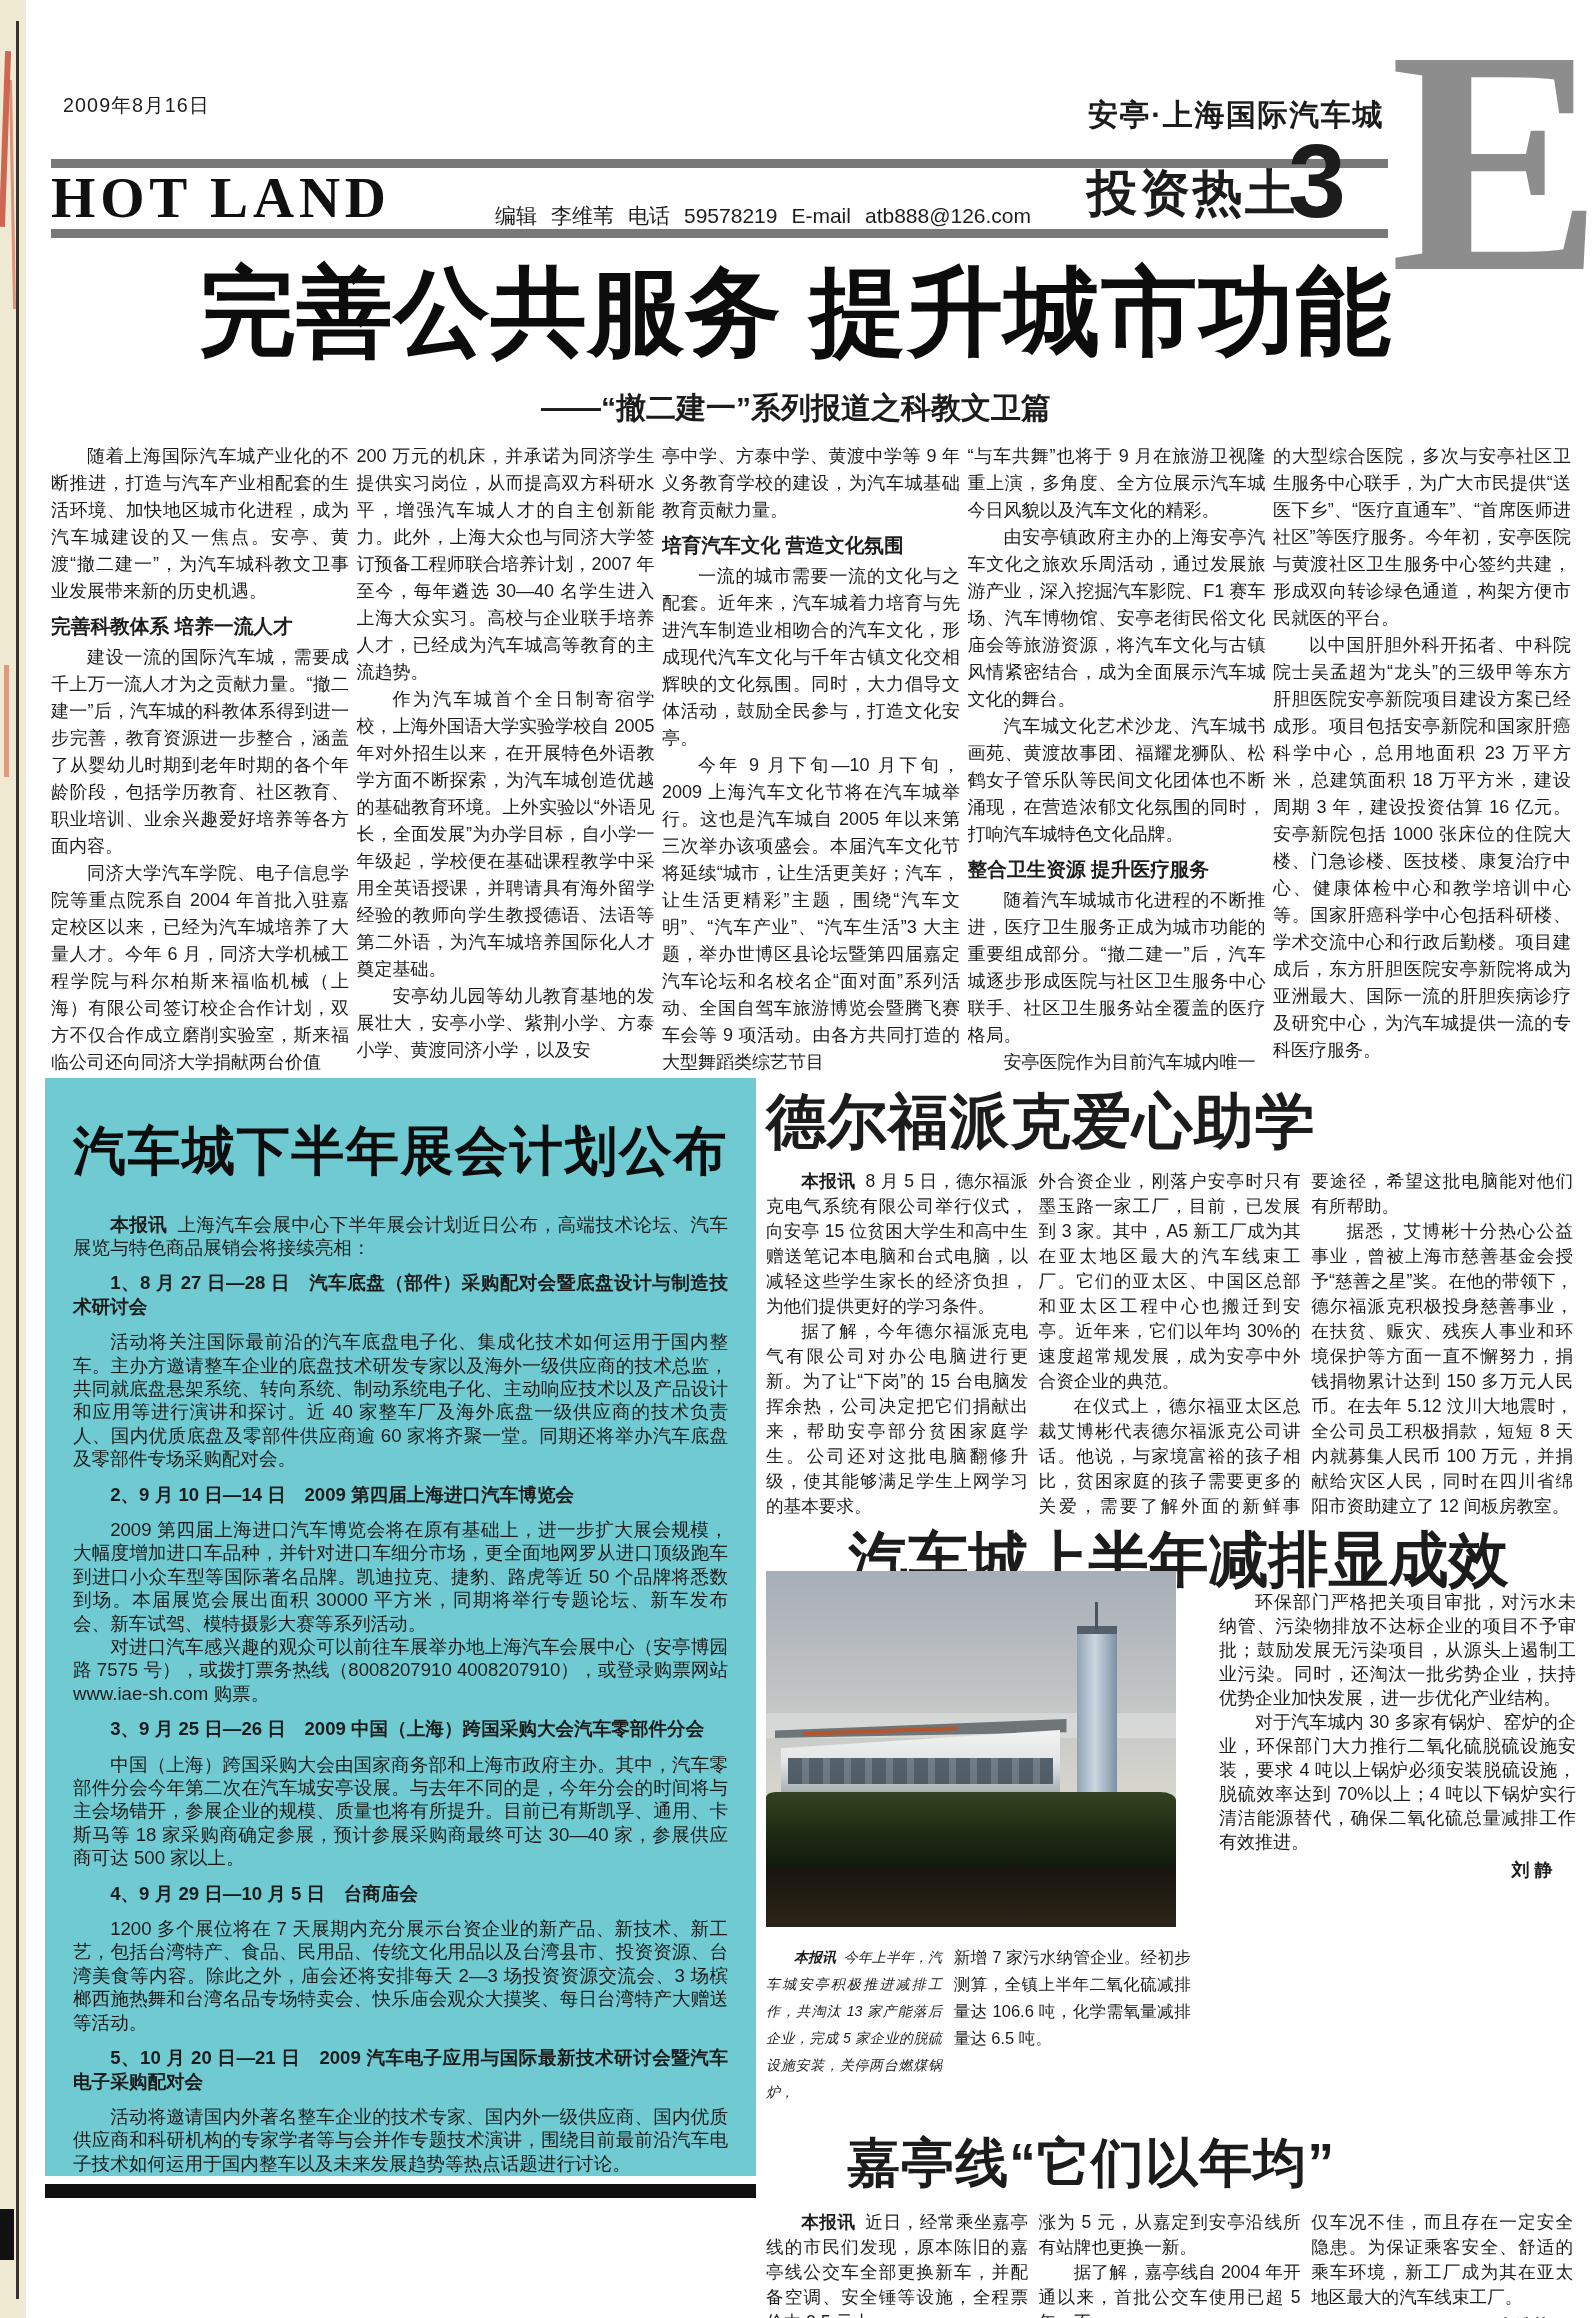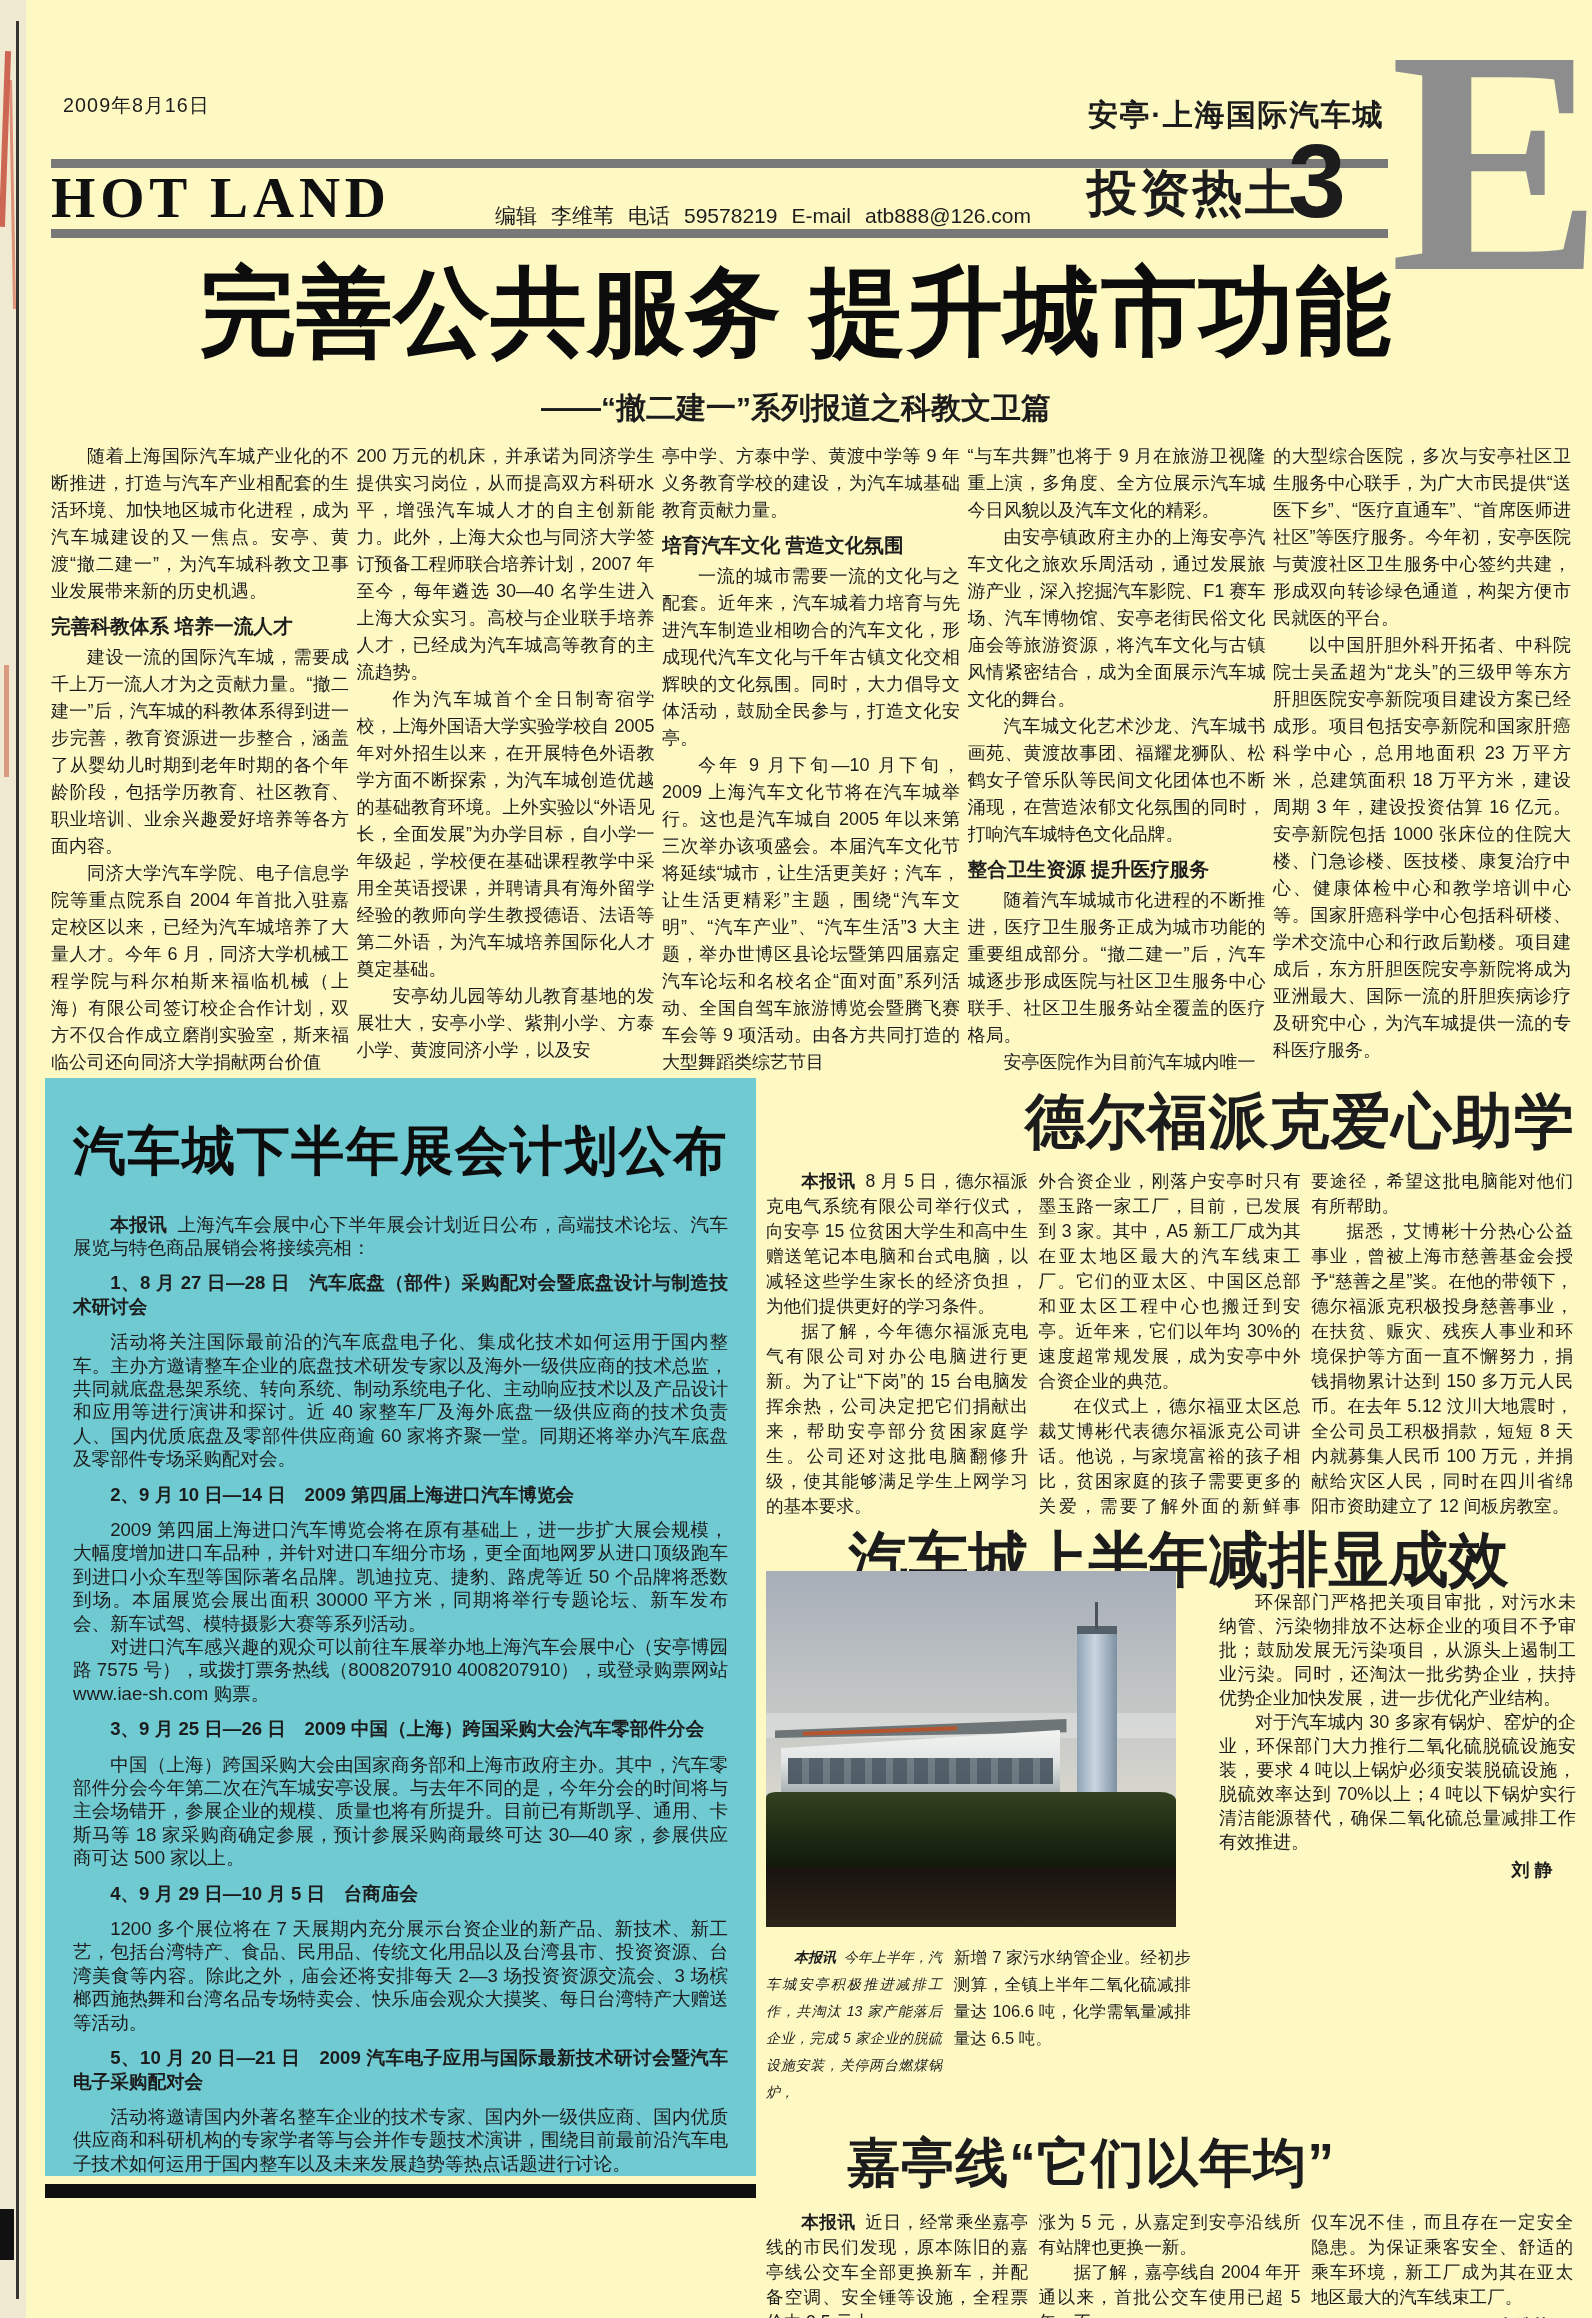--- a/index.html
+++ b/index.html
@@ -1,16 +1,16 @@
 <!DOCTYPE html>
 <html style="font-size:8.5px"><head>
 <meta charset="utf-8">
 <style>
   html,body{margin:0;padding:0;background:#e8e4d4;}
-  .page{position:relative;width:1592px;height:2319px;background:#fef9c3;overflow:hidden;
+  .page{position:relative;width:1592px;height:2319px;background:#ffffff;overflow:hidden;
         font-family:"Liberation Sans",sans-serif;color:#1c1c1c;}
   
   .edge-strip{position:absolute;left:0;top:0;width:25.5px;height:100%;background:#f0ead2;}
   .edge-line{position:absolute;left:16px;top:21px;width:2.7px;height:2278px;background:#141414;opacity:.85;}
   .red-mark1{position:absolute;left:2.1px;top:51px;width:6.4px;height:176px;background:#c23b2a;opacity:.75;transform:rotate(2deg);}
   .red-mark2{position:absolute;left:10.6px;top:80px;width:3.2px;height:229px;background:#d04a32;opacity:.55;transform:rotate(-1deg);}
   .red-mark3{position:absolute;left:4.3px;top:665px;width:4.3px;height:112px;background:#c84a30;opacity:.5;}
   .corner-mark{position:absolute;left:0;top:2209px;width:14px;height:51px;background:#111;}
   
   .date{position:absolute;left:63px;top:92px;font-size:19.7px;letter-spacing:1.1px;}
@@ -37,21 +37,21 @@
   .subhead{margin:7.5px 0 4.3px;font-size:19.7px;font-weight:800;}
   .byline{margin-top:4.3px;text-align:right;font-weight:bold;padding-right:23.4px;}
   .lead{font-weight:800;margin-right:.55em;}
   
   .expo{position:absolute;left:45px;top:1078px;width:711px;height:1098px;background:#6fcad1;overflow:hidden;}
   .expo-title{margin:38px 10.6px 0;text-align:center;font-size:53px;font-weight:900;letter-spacing:1.6px;color:#0d0d0d;}
   .expo-body{margin:24.5px 28px 0;font-size:18.6px;line-height:23.4px;text-align:justify;}
   .expo-body .num-h{margin:12px 0;font-weight:800;text-indent:2em;}
   .black-bar{position:absolute;left:45px;top:2184px;width:711px;height:14px;background:#101010;}
   
-  .delphi-title{position:absolute;left:766px;top:1082px;width:809px;text-align:right;font-size:60px;
+  .delphi-title{position:absolute;left:766px;top:1082px;width:809px;text-align:left;font-size:60px;
                 font-weight:900;letter-spacing:1.1px;}
   .delphi-cols{position:absolute;left:766px;top:1169px;width:809px;height:351px;display:flex;gap:10.6px;overflow:hidden;}
   .dcol{width:262px;flex:none;font-size:17.6px;line-height:25px;text-align:justify;overflow:hidden;}
   
   .jianpai-title{position:absolute;left:782px;top:1520px;width:793px;text-align:center;font-size:60px;
                  font-weight:900;white-space:nowrap;}
   .jianpai-col{position:absolute;left:1219px;top:1590px;width:357px;height:379px;font-size:18px;line-height:24px;
                text-align:justify;overflow:hidden;}
   .caption-cols{position:absolute;left:766px;top:1944px;width:426px;height:181px;display:flex;gap:11.7px;overflow:hidden;}
   .capcol1{width:176px;flex:none;font-size:14px;line-height:27px;text-align:justify;font-style:italic;}

